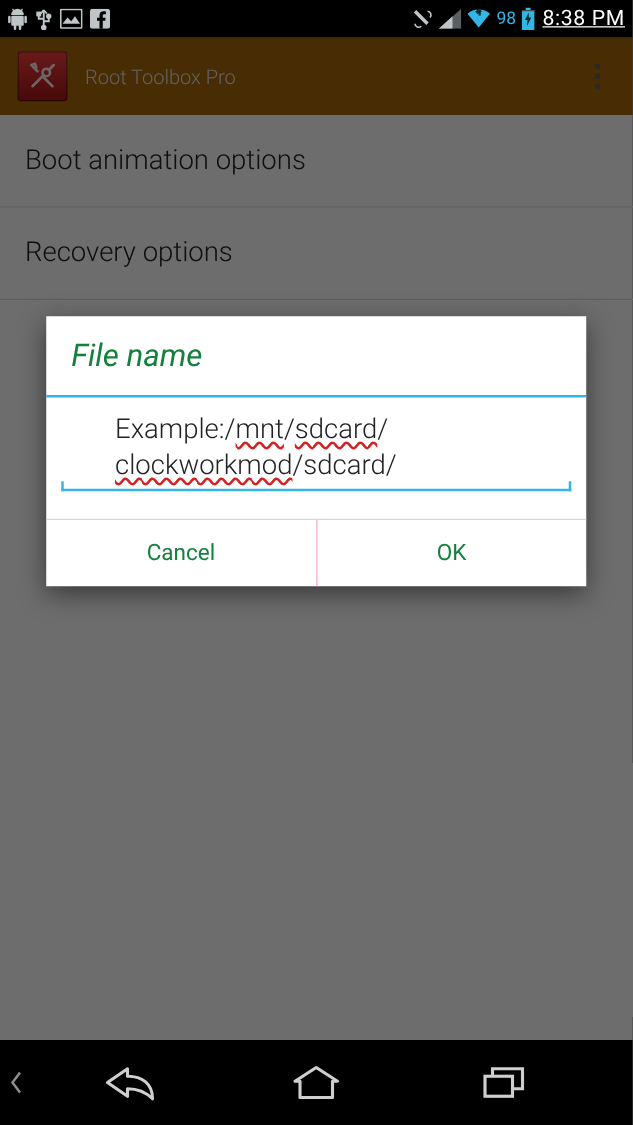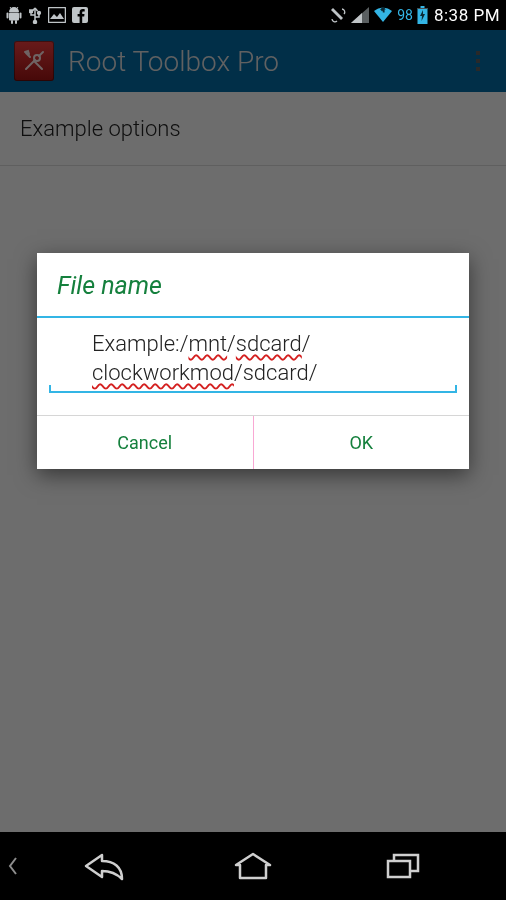--- a/index.html
+++ b/index.html
@@ -5,25 +5,25 @@
   * { margin: 0; padding: 0; box-sizing: border-box; }
   html, body { width: 506px; height: 900px; overflow: hidden; font-family: Roboto, "Helvetica Neue", Arial, sans-serif; }
   body { background: #000; position: relative; }
 
   
   .status-bar { height: 30px; background: #000; display: flex; align-items: center; justify-content: space-between; padding: 0 6px; color: #bfc4c7; font-size: 14px; }
   .status-left, .status-right { display: flex; align-items: center; gap: 6px; }
   .status-right { gap: 4px; }
   .status-icon { display: inline-flex; align-items: center; justify-content: center; }
   .battery-pct { color:#33b5e5; font-size:14px; font-weight:400; }
-  .clock { color:#fff; font-size:17px; letter-spacing:0.5px; margin-left:2px;}
+  .clock { color:#fff; font-size:17px; letter-spacing:0.5px; margin-left:2px;text-decoration:underline;}
   svg { display:block; }
 
   
-  .action-bar { height: 62px; background: #0369a1; display:flex; align-items:center; padding:0 14px; color:#d7d7d7; font-size:28px; }
+  .action-bar { height: 62px; background: #a16207; display:flex; align-items:center; padding:0 14px; color:#d7d7d7; font-size:16px; }
   .app-icon { width:40px; height:40px; background: linear-gradient(#e83c3c,#9c1414); border-radius:3px; display:flex; align-items:center; justify-content:center; margin-right:14px; box-shadow: inset 0 0 0 1px rgba(0,0,0,.4); }
   .app-title { flex:1; font-weight:300; }
   .overflow { width:28px; display:flex; flex-direction:column; align-items:center; gap:4px; }
   .overflow span { width:4px; height:4px; background:#5b5b5b; }
 
   
   .content { position:absolute; top:92px; bottom:68px; left:0; right:0; background:#f2f2f2; }
   .list-item { padding:24px 20px; font-size:22px; font-weight:300; color:#222; border-bottom:1px solid #d3d3d3; }
 
   
@@ -141,21 +141,22 @@
   </div>
   <div class="app-title">Root Toolbox Pro</div>
   <div class="overflow">
       <span></span>
       <span></span>
       <span></span>
     </div>
 </div>
 
 <div class="content">
-  <div class="list-item">Example options</div>
+  <div class="list-item">Boot animation options</div>
+  <div class="list-item">Recovery options</div>
 </div>
 
 <div class="scrim"></div>
 
 <div class="dialog">
   <div class="dialog-title">File name</div>
   <div class="dialog-divider"></div>
   <div class="field-wrap">
     <div class="field">
       <span>Example:/</span><span class="sp">mnt</span><span>/</span><span class="sp">sdcard</span><span>/</span><br><span class="sp">clockworkmod</span><span>/sdcard/</span>

